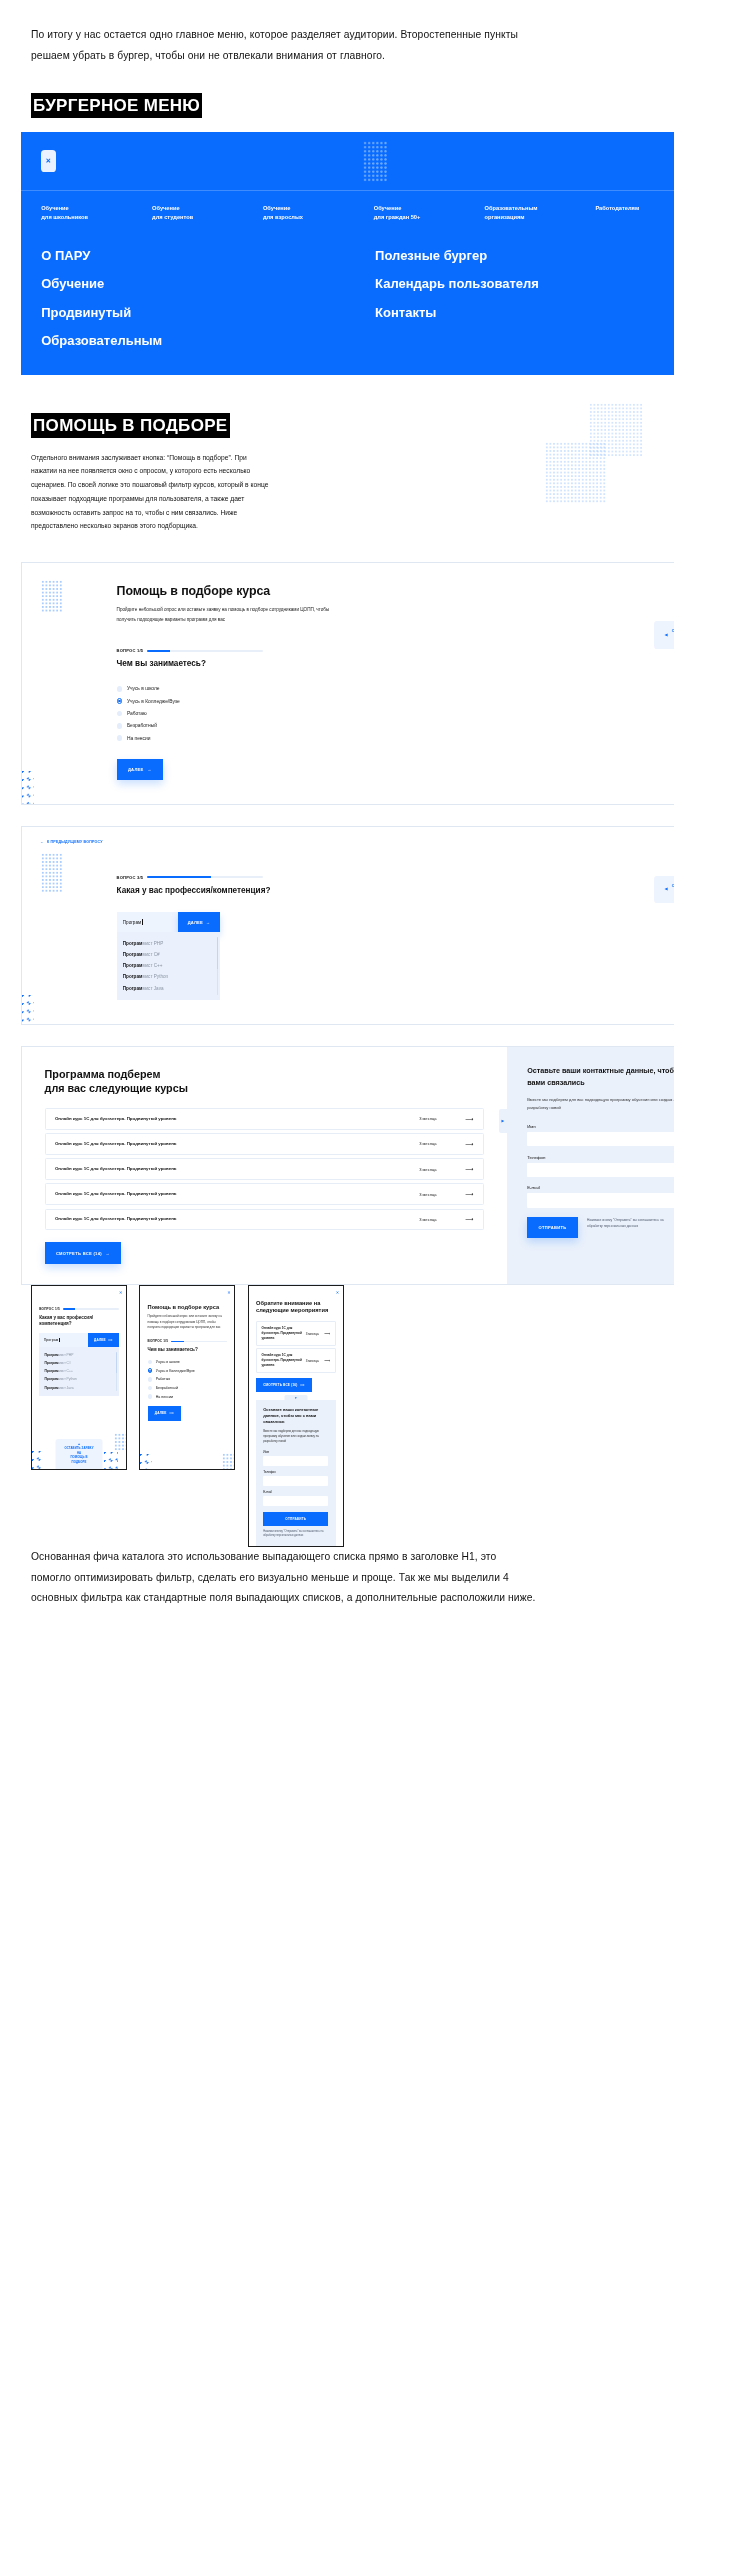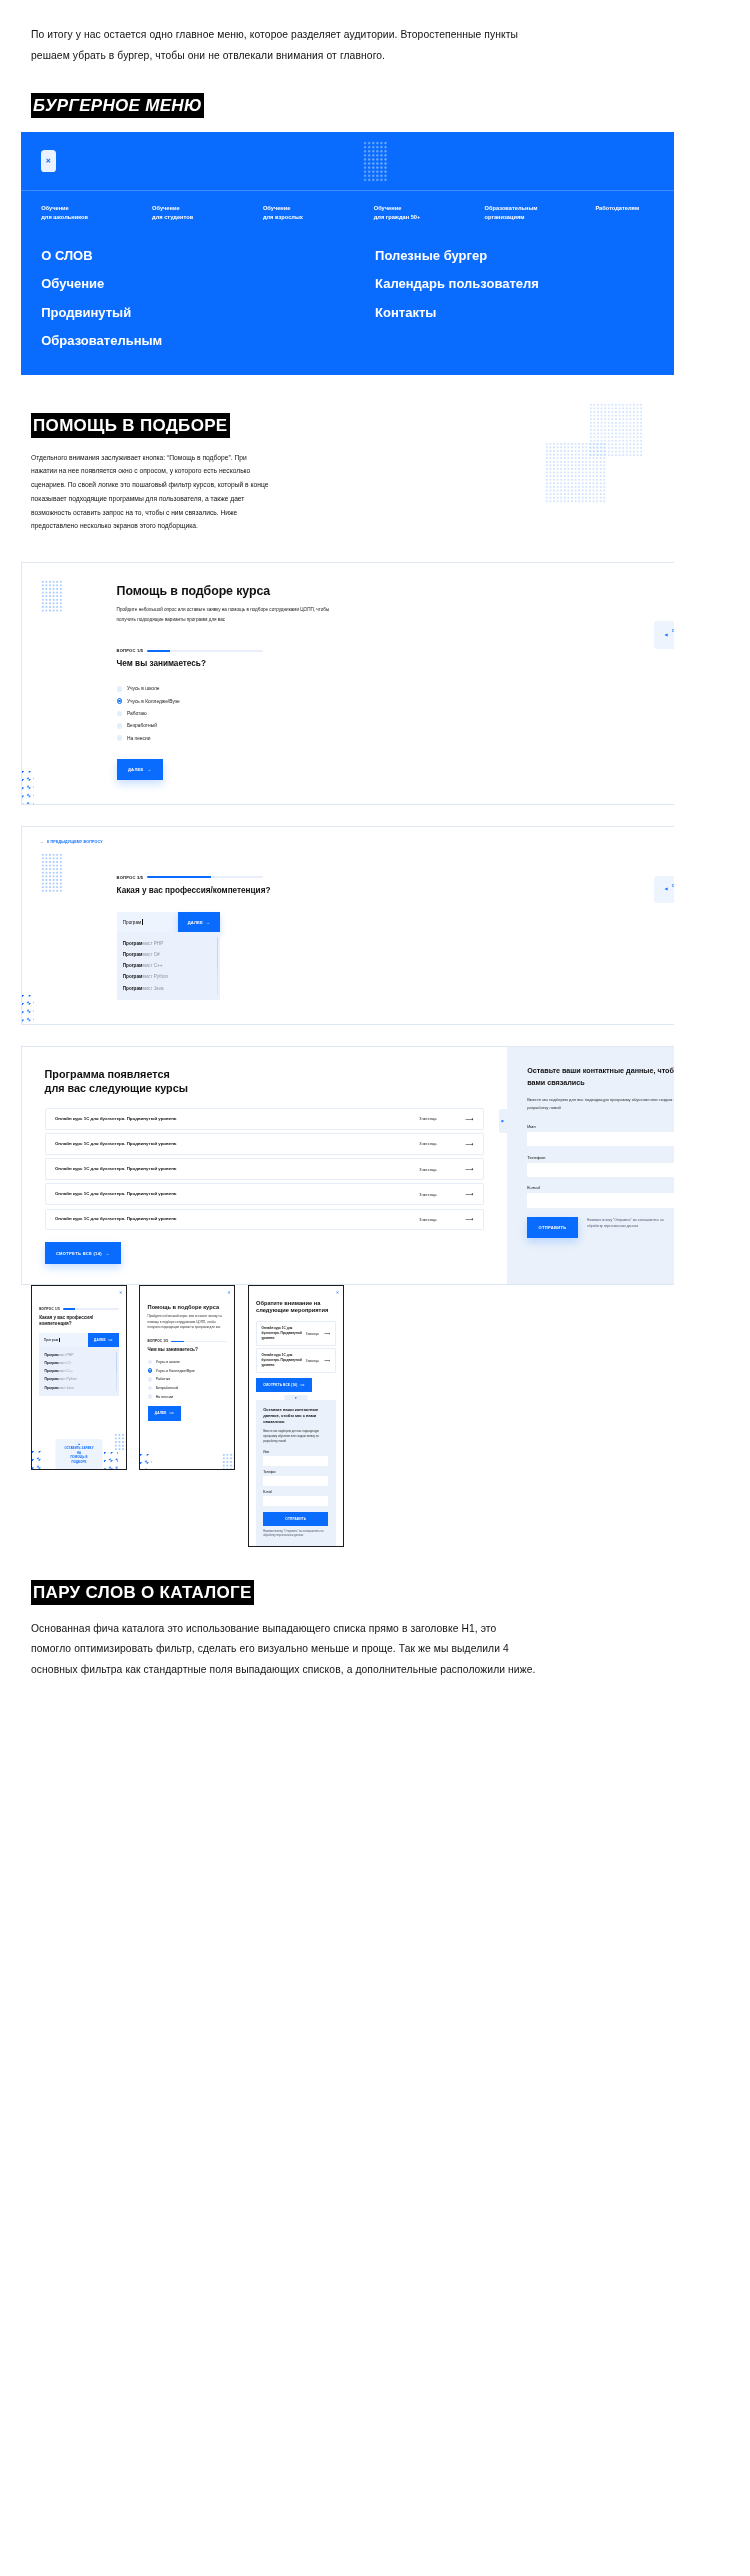--- a/index.html
+++ b/index.html
@@ -454,21 +454,21 @@
 </style>
 </head>
 <body>
 
 <div class="page">
 
   <div class="wrap" style="padding-top:25px;">
     <p class="body-text">По итогу у нас остается одно главное меню, которое разделяет аудитории. Второстепенные пункты решаем убрать в бургер, чтобы они не отвлекали внимания от главного.</p>
   </div>
 
-  <div class="wrap" style="padding-top:27px;padding-bottom:13.4px;font-style:italic;">
+  <div class="wrap" style="padding-top:27px;padding-bottom:13.4px;">
     <span class="section-head">БУРГЕРНОЕ МЕНЮ</span>
   </div>
 
   <div class="burger">
     <div class="burger-top">
       <div class="sq-btn">✕</div>
       <div class="burger-dots dots-white"></div>
       <div class="sq-btn">◉</div>
     </div>
 
@@ -493,21 +493,21 @@
         <div>Образовательным</div>
         <div>организациям</div>
       </div>
       <div class="burger-tab">
         <div>Работодателям</div>
         <div></div>
       </div>
     </div>
 
     <div class="burger-links">
-      <a class="burger-link">О СЛОВ</a>
+      <a class="burger-link">О ПАРУ</a>
       <a class="burger-link">Полезные бургер</a>
       <a class="burger-link">Обучение</a>
       <a class="burger-link">Календарь пользователя</a>
       <a class="burger-link">Продвинутый</a>
       <a class="burger-link">Контакты</a>
       <a class="burger-link">Образовательным</a>
       <span></span>
     </div>
 
     <div class="burger-corner dots-white"></div>
@@ -641,21 +641,21 @@
       </span>
     </div>
   </div>
 
   <div class="spacer-40"></div>
 
   <div class="modal">
     <div class="res">
       <div class="res-left">
         <h3 class="res-title">
-          <span>Программа появляется</span><br>
+          <span>Программа подберем</span><br>
           <span>для вас следующие курсы</span>
         </h3>
 
         <div>
           <div class="course-card">
             <div class="course-name">Онлайн курс 1С для бухгалтера. Продвинутый уровень</div>
             <div class="course-dur">3 месяца</div>
             <div class="course-arrow">⟶</div>
           </div>
           <div class="course-card">
@@ -843,21 +843,18 @@
           <div class="m-fbox"></div>
 
           <button class="m-submit">ОТПРАВИТЬ</button>
           <div class="m-privacy">Нажимая кнопку "Отправить" вы соглашаетесь на обработку персональных данных</div>
         </div>
       </div>
     </div>
 
   </div>
 
-  <div class="wrap" style="padding-top:33px;padding-bottom:13.4px;">
-    <span class="section-head">ПАРУ СЛОВ О КАТАЛОГЕ</span>
-  </div>
   <div class="wrap" style="padding-bottom:36px;">
     <p class="body-text">Основанная фича каталога это использование выпадающего списка прямо в заголовке H1, это помогло оптимизировать фильтр, сделать его визуально меньше и проще. Так же мы выделили 4 основных фильтра как стандартные поля выпадающих списков, а дополнительные расположили ниже.</p>
   </div>
 
 </div>
 
 
 </body></html>

